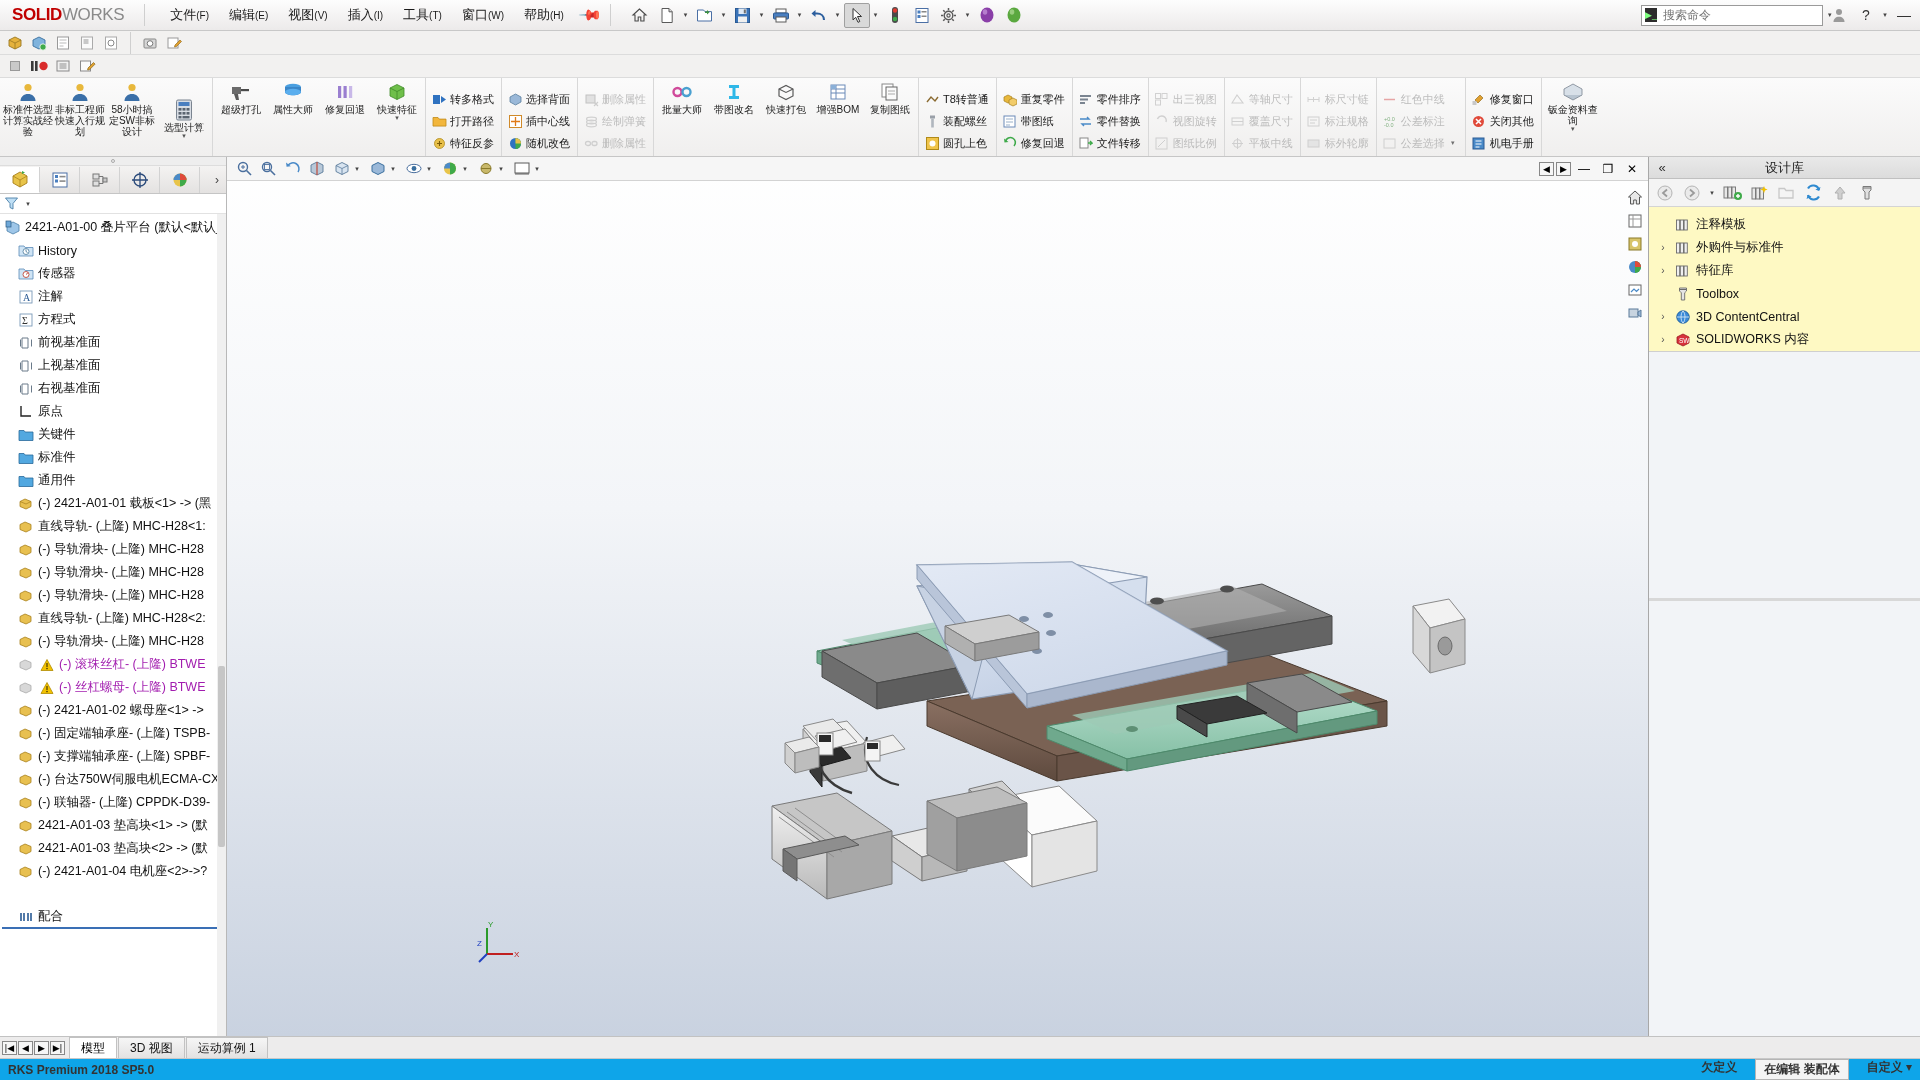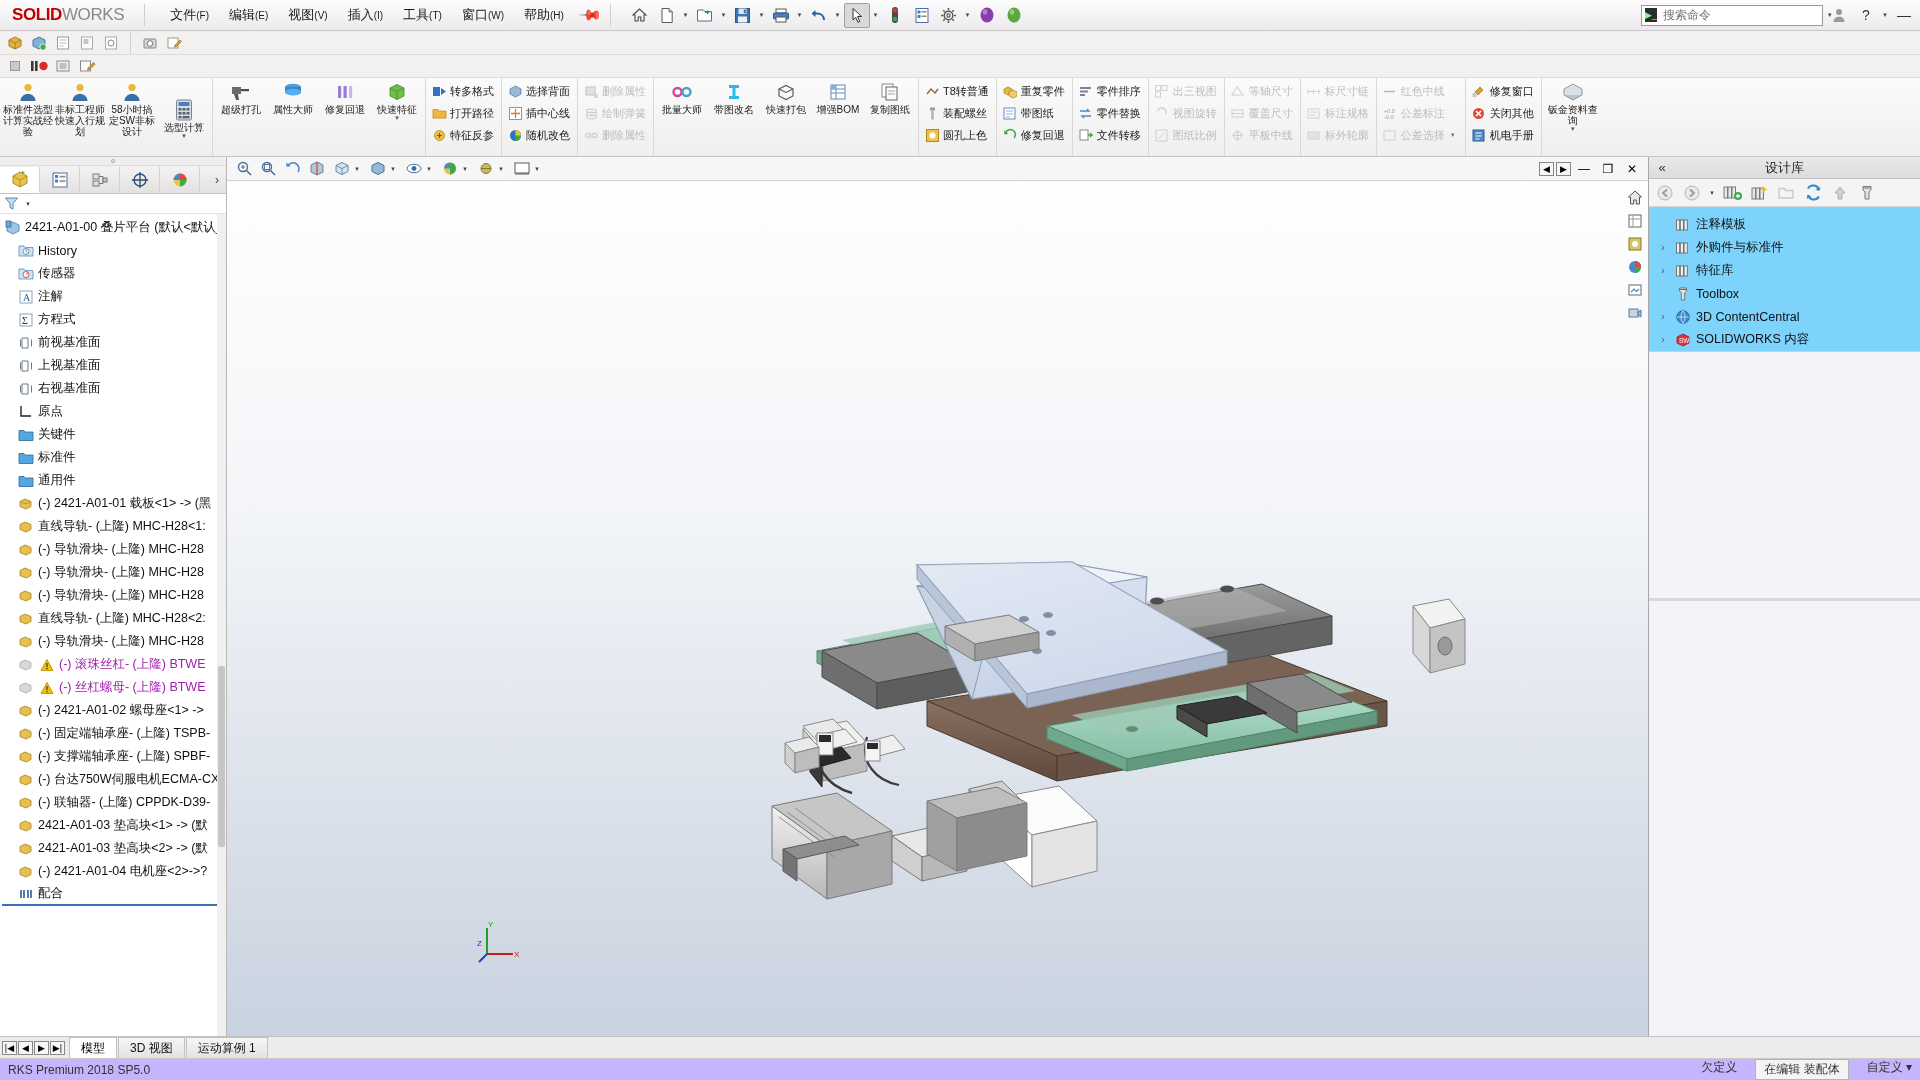--- a/index.html
+++ b/index.html
@@ -81,21 +81,21 @@
   }
   .rgroup { display: flex; align-items: stretch; padding: 0 2px; border-right: 1px solid #d8d8d8; }
   .rgroup:last-child { border-right: 0; }
   .rbig {
     width: 52px; display: flex; flex-direction: column; align-items: center;
     padding: 3px 1px 0; cursor: default; text-align: center;
   }
   .rbig .ico { height: 22px; display: flex; align-items: center; justify-content: center; }
   .rbig .lbl { font-size: 10px; line-height: 11px; color: #1a1a1a; margin-top: 1px; }
   .rbig .dd { font-size: 7px; color: #555; line-height: 6px; }
-  .rcol { display: flex; flex-direction: column; justify-content: flex-start; padding: 2px 1px; }
+  .rcol { display: flex; flex-direction: column; justify-content: flex-end; padding: 2px 1px; }
   .rsmall {
     display: flex; align-items: center; gap: 3px; padding: 1px 4px 1px 2px;
     height: 22px; cursor: default; white-space: nowrap;
   }
   .rsmall .lbl { font-size: 11px; color: #1a1a1a; }
   .rsmall.disabled .lbl { color: #a9a9a9; }
   .rsmall.disabled { opacity: .75; }
   .ico16 { width: 16px; height: 16px; display: flex; align-items: center; justify-content: center; flex: 0 0 16px; }
 
   
@@ -125,21 +125,21 @@
   .tree { flex: 1; overflow: hidden; padding: 2px 0 0 2px; position: relative; }
   .trow {
     display: flex; align-items: center; height: 23px; gap: 4px;
     font-size: 12.5px; color: #111; white-space: nowrap; cursor: default; padding-left: 2px;
   }
   .trow.dim { color: #a21caf; }
   .trow.root { font-weight: normal; }
   .tico { width: 17px; height: 17px; flex: 0 0 17px; display: flex; align-items: center; justify-content: center; }
   .treescroll { position: absolute; right: 0; top: 0; bottom: 0; width: 9px; background: #f0f0f0; }
   .treescroll .thumb { position: absolute; top: 55%; height: 22%; left: 1px; right: 1px; background: #c6c6c6; border-radius: 2px; }
-  .mate-underline { border-bottom: 2px solid #3a6fb5; }
+  .mate-underline { border-bottom: 2px solid #3a6fb5; margin-top: 23px; }
 
   
   .viewport { flex: 1; position: relative; background: linear-gradient(180deg,#ffffff 0%,#f3f5f8 40%,#c9d2e0 100%); overflow: hidden; }
   .vptoolbar {
     position: absolute; top: 0; left: 0; right: 0; height: 24px;
     background: rgba(246,246,246,.96); border-bottom: 1px solid #d3d3d3;
     display: flex; align-items: center; padding-left: 6px; gap: 1px; z-index: 6;
   }
   .vbtn { height: 21px; min-width: 22px; padding: 0 3px; display: flex; align-items: center; justify-content: center; cursor: default; border-radius: 2px; gap: 1px; }
   .vp-right { margin-left: auto; display: flex; align-items: center; gap: 2px; padding-right: 5px; }
@@ -151,41 +151,41 @@
   .vrbtn { width: 22px; height: 22px; display: flex; align-items: center; justify-content: center; cursor: default; border-radius: 2px; }
   .triad { position: absolute; left: 250px; bottom: 72px; width: 46px; height: 46px; }
 
   
   .rightpanel { width: 272px; min-width: 272px; background: #f7f7f7; display: flex; flex-direction: column; border-left: 1px solid #a8a8a8; }
   .rp-head { height: 22px; background: linear-gradient(#e9e9e9,#dcdcdc); display: flex; align-items: center; border-bottom: 1px solid #c0c0c0; }
   .rp-head .collapse { width: 26px; text-align: center; font-size: 13px; color: #333; cursor: default; }
   .rp-head .title { flex: 1; text-align: center; font-size: 13px; color: #222; padding-right: 26px; }
   .rp-tools { height: 28px; background: #f4f4f4; border-bottom: 1px solid #d4d4d4; display: flex; align-items: center; padding: 0 4px; gap: 3px; }
   .rpbtn { width: 24px; height: 24px; display: flex; align-items: center; justify-content: center; cursor: default; border-radius: 2px; }
-  .rp-tree { padding: 6px 0 0 0; background: #7dd3fc; flex: 0 0 auto; }
+  .rp-tree { padding: 6px 0 0 0; background: #fef9c3; flex: 0 0 auto; }
   .dlrow { display: flex; align-items: center; height: 23px; gap: 5px; padding-left: 8px; font-size: 12.5px; color: #111; cursor: default; white-space: nowrap; }
   .chev { width: 12px; font-size: 10px; color: #555; text-align: center; }
   .rp-rest { flex: 1; background: #f2f4f7; border-top: 1px solid #cfcfcf; position: relative; }
   .rp-divider { position: absolute; left: 0; right: 0; top: 246px; height: 3px; background: #d8d8d8; }
 
   
   .bottomtabs {
     height: 22px; min-height: 22px; background: #edecec; border-top: 1px solid #c2c2c2;
     display: flex; align-items: center; padding-left: 2px;
   }
   .btabnav { display: flex; align-items: center; }
   .btab {
     height: 21px; padding: 0 11px; display: flex; align-items: center;
     font-size: 12px; color: #111; border: 1px solid #c2c2c2; border-bottom: 0; margin-right: 1px;
     background: linear-gradient(#f6f6f6,#e3e2e2); cursor: default;
   }
   .btab.active { background: #fff; color: #000; }
   .statusbar {
-    height: 22px; min-height: 22px; background: #c4b5fd; border-top: 1px solid #c8c8c8;
-    display: flex; align-items: center; font-size: 12px; color: #333; padding: 0 8px;
+    height: 22px; min-height: 22px; background: #0ea5e9; border-top: 1px solid #c8c8c8;
+    display: flex; align-items: center; font-size: 12px; color: #333; padding: 0 8px; font-weight: bold;
   }
   .sb-right { margin-left: auto; display: flex; gap: 18px; }
   .sb-box { border: 1px solid #b5b5b5; background: #f4f4f4; padding: 1px 8px; }
 
   
   .sv { display: block; }
 </style>
 </head>
 <body>
 

